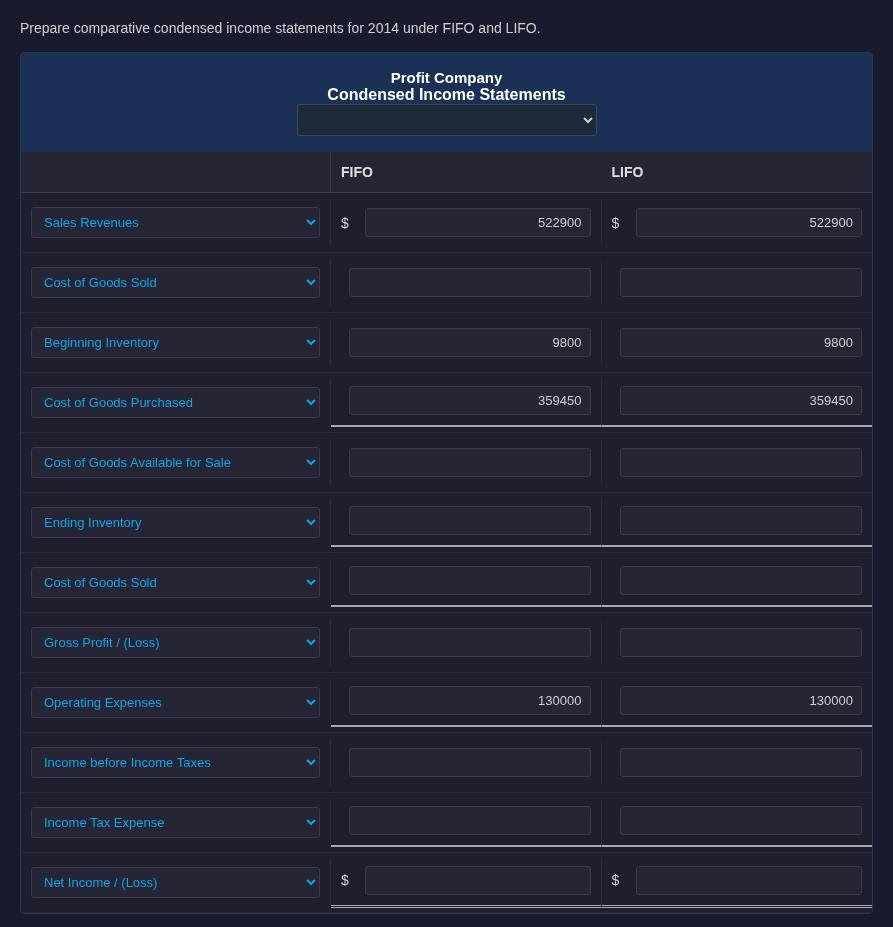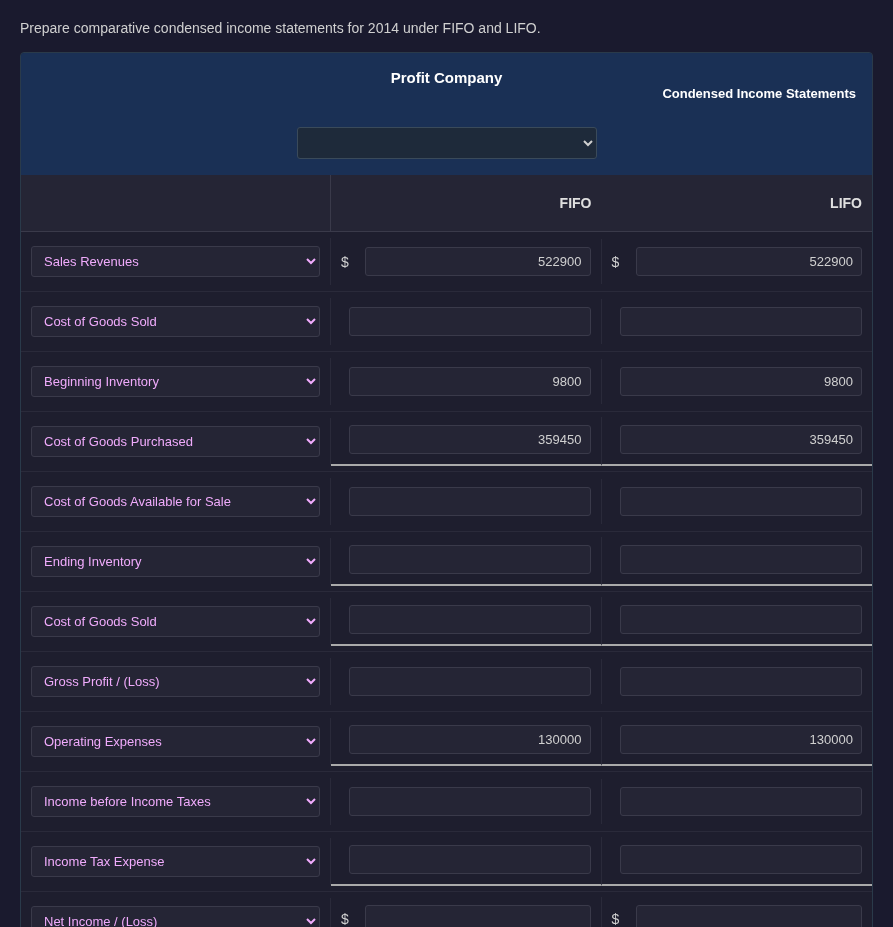--- a/index.html
+++ b/index.html
@@ -32,24 +32,23 @@
     }
 
     .card-header .company-name {
       font-weight: bold;
       font-size: 15px;
       color: #ffffff;
     }
 
     .card-header .statement-title {
       font-weight: bold;
-      font-size: 13px;
+      font-size: 16px;
       color: #ffffff;
-      margin-bottom: 26px;
-      text-align: right;
+      margin-bottom: 0;
     }
 
     .card-header select {
       width: 300px;
       padding: 6px 10px;
       background-color: #1e2a3a;
       border: 1px solid #3a4a5a;
       color: #d0d0d0;
       border-radius: 3px;
       font-size: 14px;
@@ -57,22 +56,22 @@
     }
 
     .col-headers {
       display: grid;
       grid-template-columns: 310px 1fr 1fr;
       background-color: #252535;
       border-bottom: 1px solid #3a3a4a;
     }
 
     .col-header {
-      padding: 20px 10px;
-      text-align: right;
+      padding: 12px 10px;
+      text-align: left;
       font-weight: bold;
       color: #e0e0e0;
       font-size: 14px;
     }
 
     .col-header:first-child {
       border-right: 1px solid #3a3a4a;
     }
 
     .table-body {
@@ -90,21 +89,21 @@
     .row-label {
       padding: 8px 10px;
       border-right: 1px solid #2a2a3a;
     }
 
     .row-label select {
       width: 100%;
       padding: 6px 8px;
       background-color: #252535;
       border: 1px solid #3a3a4a;
-      color: #f0abfc;
+      color: #0ea5e9;
       border-radius: 3px;
       font-size: 13px;
       appearance: auto;
     }
 
     .dollar-sign {
       color: #d0d0d0;
       font-size: 14px;
       min-width: 10px;
     }

